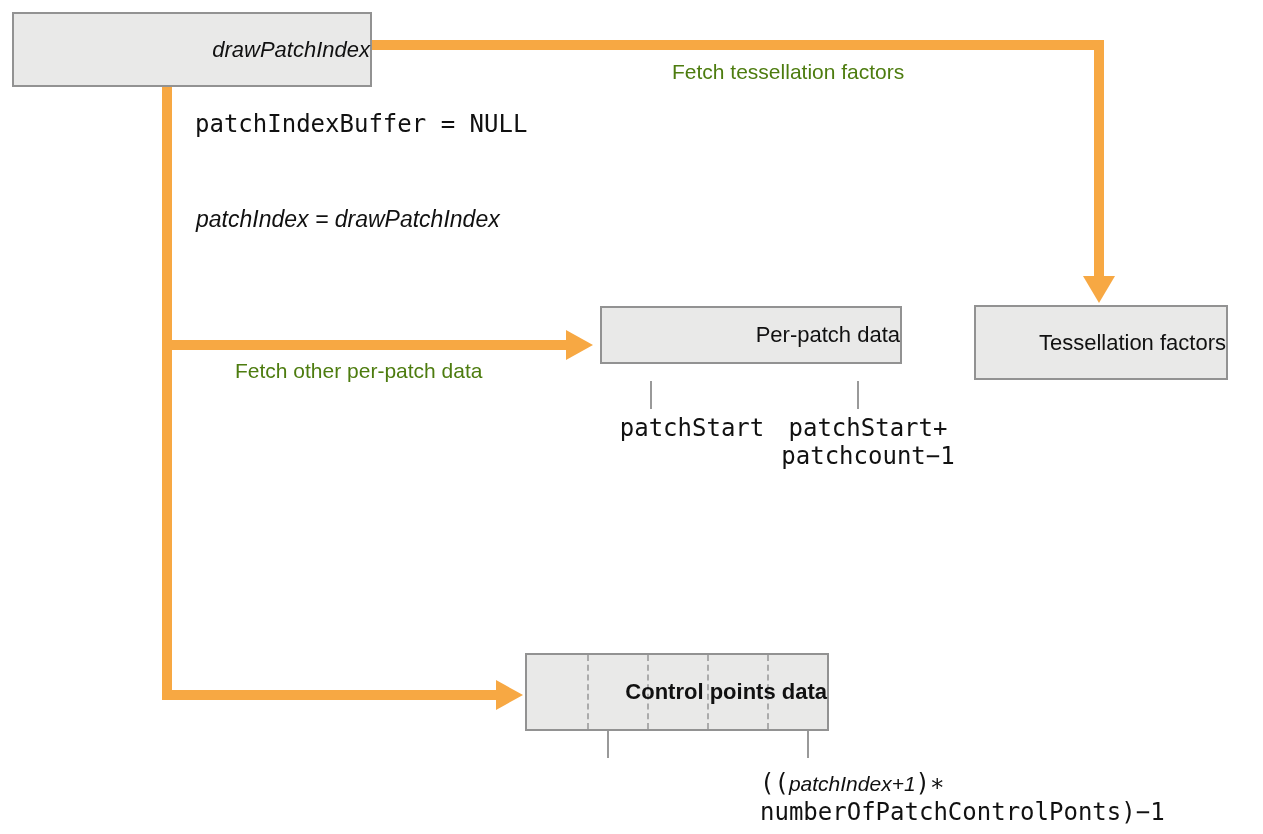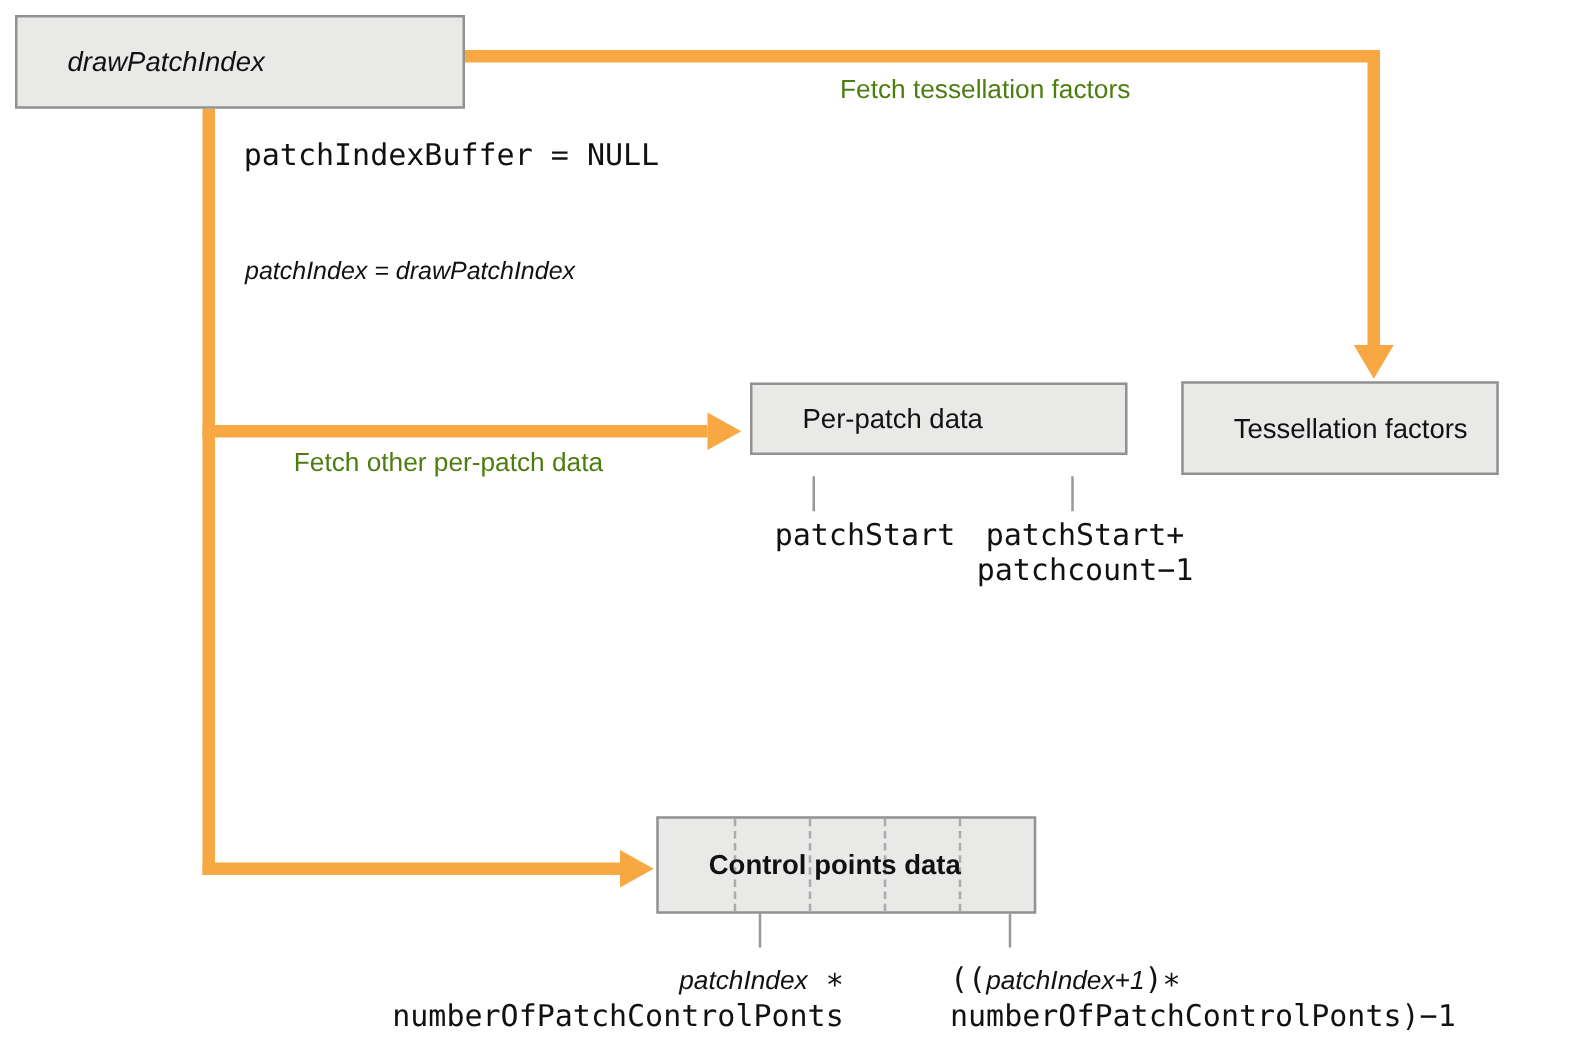--- a/index.html
+++ b/index.html
@@ -9,33 +9,32 @@
     background:#ffffff;
     font-family:"Liberation Sans",sans-serif;
     color:#000;
     overflow:hidden;
   }
   .node{
     position:absolute;
     background:#E9E9E8;
     border:2px solid #929292;
     box-sizing:border-box;
-    display:flex;align-items:center;justify-content:flex-start;
+    display:flex;align-items:center;justify-content:flex-end;
     font-size:22px;
     color:#111;
-    padding-left:40px;
   }
   .edge{position:absolute;background:#F7A843;}
   .arrowhead{position:absolute;width:0;height:0;}
   .arrow-right{border-top:15px solid transparent;border-bottom:15px solid transparent;border-left:27px solid #F7A843;}
   .arrow-down{border-left:16px solid transparent;border-right:16px solid transparent;border-top:27px solid #F7A843;}
   .edge-label{position:absolute;font-size:21px;color:#4d7c0f;white-space:nowrap;}
   .mono{font-family:"DejaVu Sans Mono","Liberation Mono",monospace;}
   .code-text{position:absolute;font-size:24px;white-space:nowrap;color:#111;}
-  .italic-text{position:absolute;font-size:20px;font-style:italic;white-space:nowrap;color:#111;text-align:right;}
+  .italic-text{position:absolute;font-size:23px;font-style:italic;white-space:nowrap;color:#111;text-align:right;}
   .tick{position:absolute;width:2px;background:#999999;}
   .dash-divider{position:absolute;top:0;bottom:0;width:0;border-left:2px dashed #ABABAB;}
   .range-label{position:absolute;font-size:24px;line-height:28px;white-space:nowrap;color:#111;}
   .range-label i{font-family:"Liberation Sans",sans-serif;font-style:italic;font-size:21px;}
   .center{transform:translateX(-50%);text-align:center;}
   .alignright{text-align:right;}
 </style>
 </head>
 <body>
 
@@ -54,21 +53,21 @@
   <div class="arrowhead arrow-right" style="left:496px;top:680px;"></div>
 
   <div class="node" style="left:12px;top:12px;width:360px;height:75px;font-style:italic;">
     <span>drawPatchIndex</span>
   </div>
 
   <div class="node" style="left:600px;top:306px;width:302px;height:58px;">
     <span>Per-patch data</span>
   </div>
 
-  <div class="node" style="left:945px;top:305px;width:254px;height:75px;">
+  <div class="node" style="left:974px;top:305px;width:254px;height:75px;">
     <span>Tessellation factors</span>
   </div>
 
   <div class="node" style="left:525px;top:653px;width:304px;height:78px;font-weight:bold;">
     <div class="dash-divider" style="left:20%;"></div>
     <div class="dash-divider" style="left:40%;"></div>
     <div class="dash-divider" style="left:60%;"></div>
     <div class="dash-divider" style="left:80%;"></div>
     <span style="position:relative;z-index:1;">Control points data</span>
   </div>
@@ -87,24 +86,19 @@
   <div class="range-label mono center" style="left:692px;top:414px;">patchStart</div>
 
   <div class="range-label mono center" style="left:868px;top:414px;">
     <span>patchStart+</span><br>
     <span>patchcount−1</span>
   </div>
 
   <div class="tick" style="left:607px;top:731px;height:27px;"></div>
   <div class="tick" style="left:807px;top:731px;height:27px;"></div>
 
-  <div class="range-label mono alignright" style="right:588px;top:769px;">
-    <i>patchIndex</i>
-    <span>∗</span><br>
-    <span>numberOfPatchControlPonts</span>
-  </div>
 
   <div class="range-label mono" style="left:760px;top:769px;">
     <span>((</span><i>patchIndex+1</i><span>)∗</span><br>
     <span>numberOfPatchControlPonts)−1</span>
   </div>
 
 </div>
 
 </body></html>

